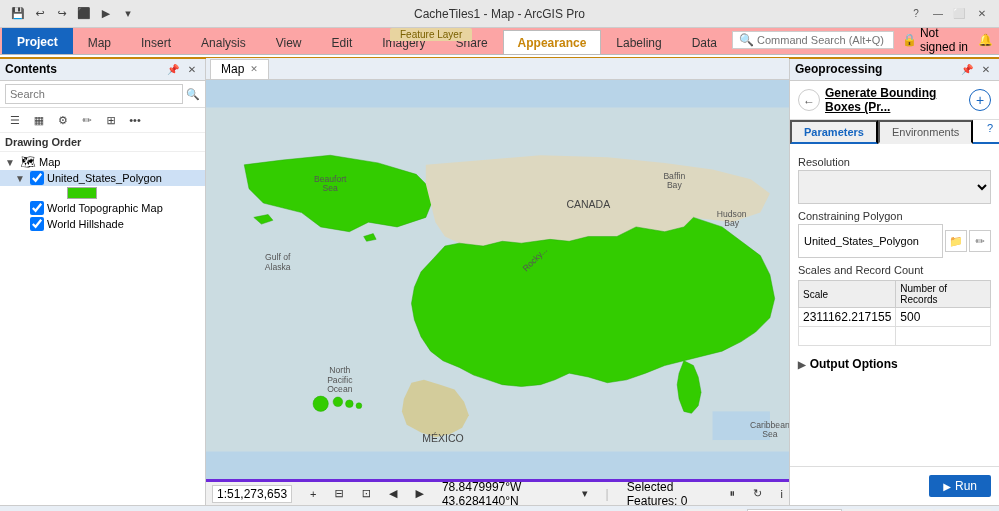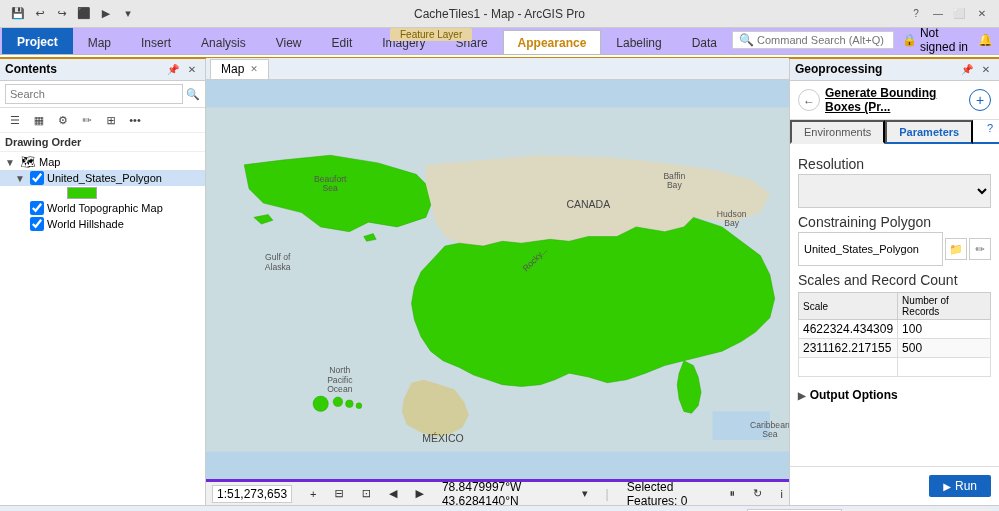--- a/index.html
+++ b/index.html
@@ -16,21 +16,21 @@
       border-bottom: 1px solid #ccc;
     }
     .title-bar-left { display: flex; align-items: center; gap: 4px; }
     .title-bar-title { font-size: 12px; color: #333; flex: 1; text-align: center; position: absolute; width: 100%; left: 0; pointer-events: none; }
     .title-bar-controls { display: flex; align-items: center; gap: 4px; }
     .window-btn { width: 18px; height: 18px; border: none; background: none; cursor: pointer; display: flex; align-items: center; justify-content: center; font-size: 10px; color: #555; }
     .quick-access { display: flex; align-items: center; gap: 2px; }
     .qa-btn { width: 20px; height: 20px; background: none; border: none; cursor: pointer; display: flex; align-items: center; justify-content: center; font-size: 11px; color: #444; }
 
     
-    .ribbon { background: #c4b5fd; border-bottom: 1px solid #bbb; }
+    .ribbon { background: #fca5a5; border-bottom: 1px solid #bbb; }
     .ribbon-tabs { display: flex; align-items: flex-end; height: 26px; padding-left: 2px; }
     .ribbon-tab {
       padding: 4px 14px;
       font-size: 12px;
       cursor: pointer;
       border: 1px solid transparent;
       border-bottom: none;
       background: none;
       color: #333;
       height: 24px;
@@ -144,21 +144,21 @@
       display: flex; align-items: center; padding: 5px 8px; border-bottom: 1px solid #ddd; gap: 5px;
     }
     .back-btn { width: 22px; height: 22px; border-radius: 50%; border: 1px solid #ccc; background: white; cursor: pointer; display: flex; align-items: center; justify-content: center; font-size: 12px; color: #555; }
     .geo-tool-name { font-size: 12px; font-weight: bold; flex: 1; text-decoration: underline; }
     .add-btn { width: 22px; height: 22px; border-radius: 50%; border: 1px solid #1565c0; background: white; cursor: pointer; display: flex; align-items: center; justify-content: center; font-size: 14px; color: #1565c0; }
     .geo-tabs { display: flex; border-bottom: 2px solid #1565c0; }
     .geo-tab { padding: 4px 12px; font-size: 11px; cursor: pointer; color: #555; border-bottom: 2px solid transparent; margin-bottom: -2px; }
     .geo-tab.active { color: #1565c0; border-bottom-color: #1565c0; font-weight: bold; }
     .geo-help-btn { margin-left: auto; padding: 2px 6px; color: #1565c0; cursor: pointer; font-size: 11px; }
     .geo-body { flex: 1; overflow-y: auto; padding: 6px 8px; }
-    .field-label { font-size: 14px; color: #333; margin-bottom: 2px; margin-top: 6px; }
+    .field-label { font-size: 11px; color: #333; margin-bottom: 2px; margin-top: 6px; }
     .field-input { width: 100%; border: 1px solid #ccc; padding: 16px 5px; font-size: 11px; height: 22px; }
     .field-input-row { display: flex; gap: 2px; align-items: center; }
     .field-input-row .field-input { flex: 1; }
     .icon-btn { width: 22px; height: 22px; background: none; border: 1px solid #ccc; cursor: pointer; display: flex; align-items: center; justify-content: center; font-size: 11px; color: #555; }
 
     .scales-table { width: 100%; border-collapse: collapse; margin-top: 4px; font-size: 11px; }
     .scales-table th { background: #eee; border: 1px solid #ccc; padding: 2px 4px; text-align: left; font-weight: normal; font-size: 10px; }
     .scales-table td { border: 1px solid #ddd; padding: 2px 4px; }
     .scales-table tr:nth-child(even) { background: #f9f9f9; }
     .scales-table .edit-row td { background: white; }
@@ -377,22 +377,22 @@
         <button class="panel-ctrl-btn">📌</button>
         <button class="panel-ctrl-btn">✕</button>
       </div>
     </div>
     <div class="geo-title-bar">
       <button class="back-btn">←</button>
       <span class="geo-tool-name">Generate Bounding Boxes (Pr...</span>
       <button class="add-btn">+</button>
     </div>
     <div class="geo-tabs">
+      <button class="geo-tab active">Parameters</button>
       <button class="geo-tab">Environments</button>
-      <button class="geo-tab active">Parameters</button>
       <span class="geo-help-btn">?</span>
     </div>
     <div class="geo-body">
 
       <div class="field-label">Resolution</div>
       <div class="field-input-row">
         <select class="field-input">
           <option>1920x1080</option>
           <option>1280x720</option>
           <option>3840x2160</option>
@@ -409,24 +409,20 @@
       <div class="field-label">Scales and Record Count</div>
       <table class="scales-table">
         <thead>
           <tr>
             <th>Scale</th>
             <th>Number of Records</th>
           </tr>
         </thead>
         <tbody>
           <tr>
-            <td>4622324.434309</td>
-            <td>100</td>
-          </tr>
-          <tr>
             <td>2311162.217155</td>
             <td>500</td>
           </tr>
           <tr class="edit-row">
             <td>&nbsp;</td>
             <td>&nbsp;</td>
           </tr>
         </tbody>
       </table>
 

